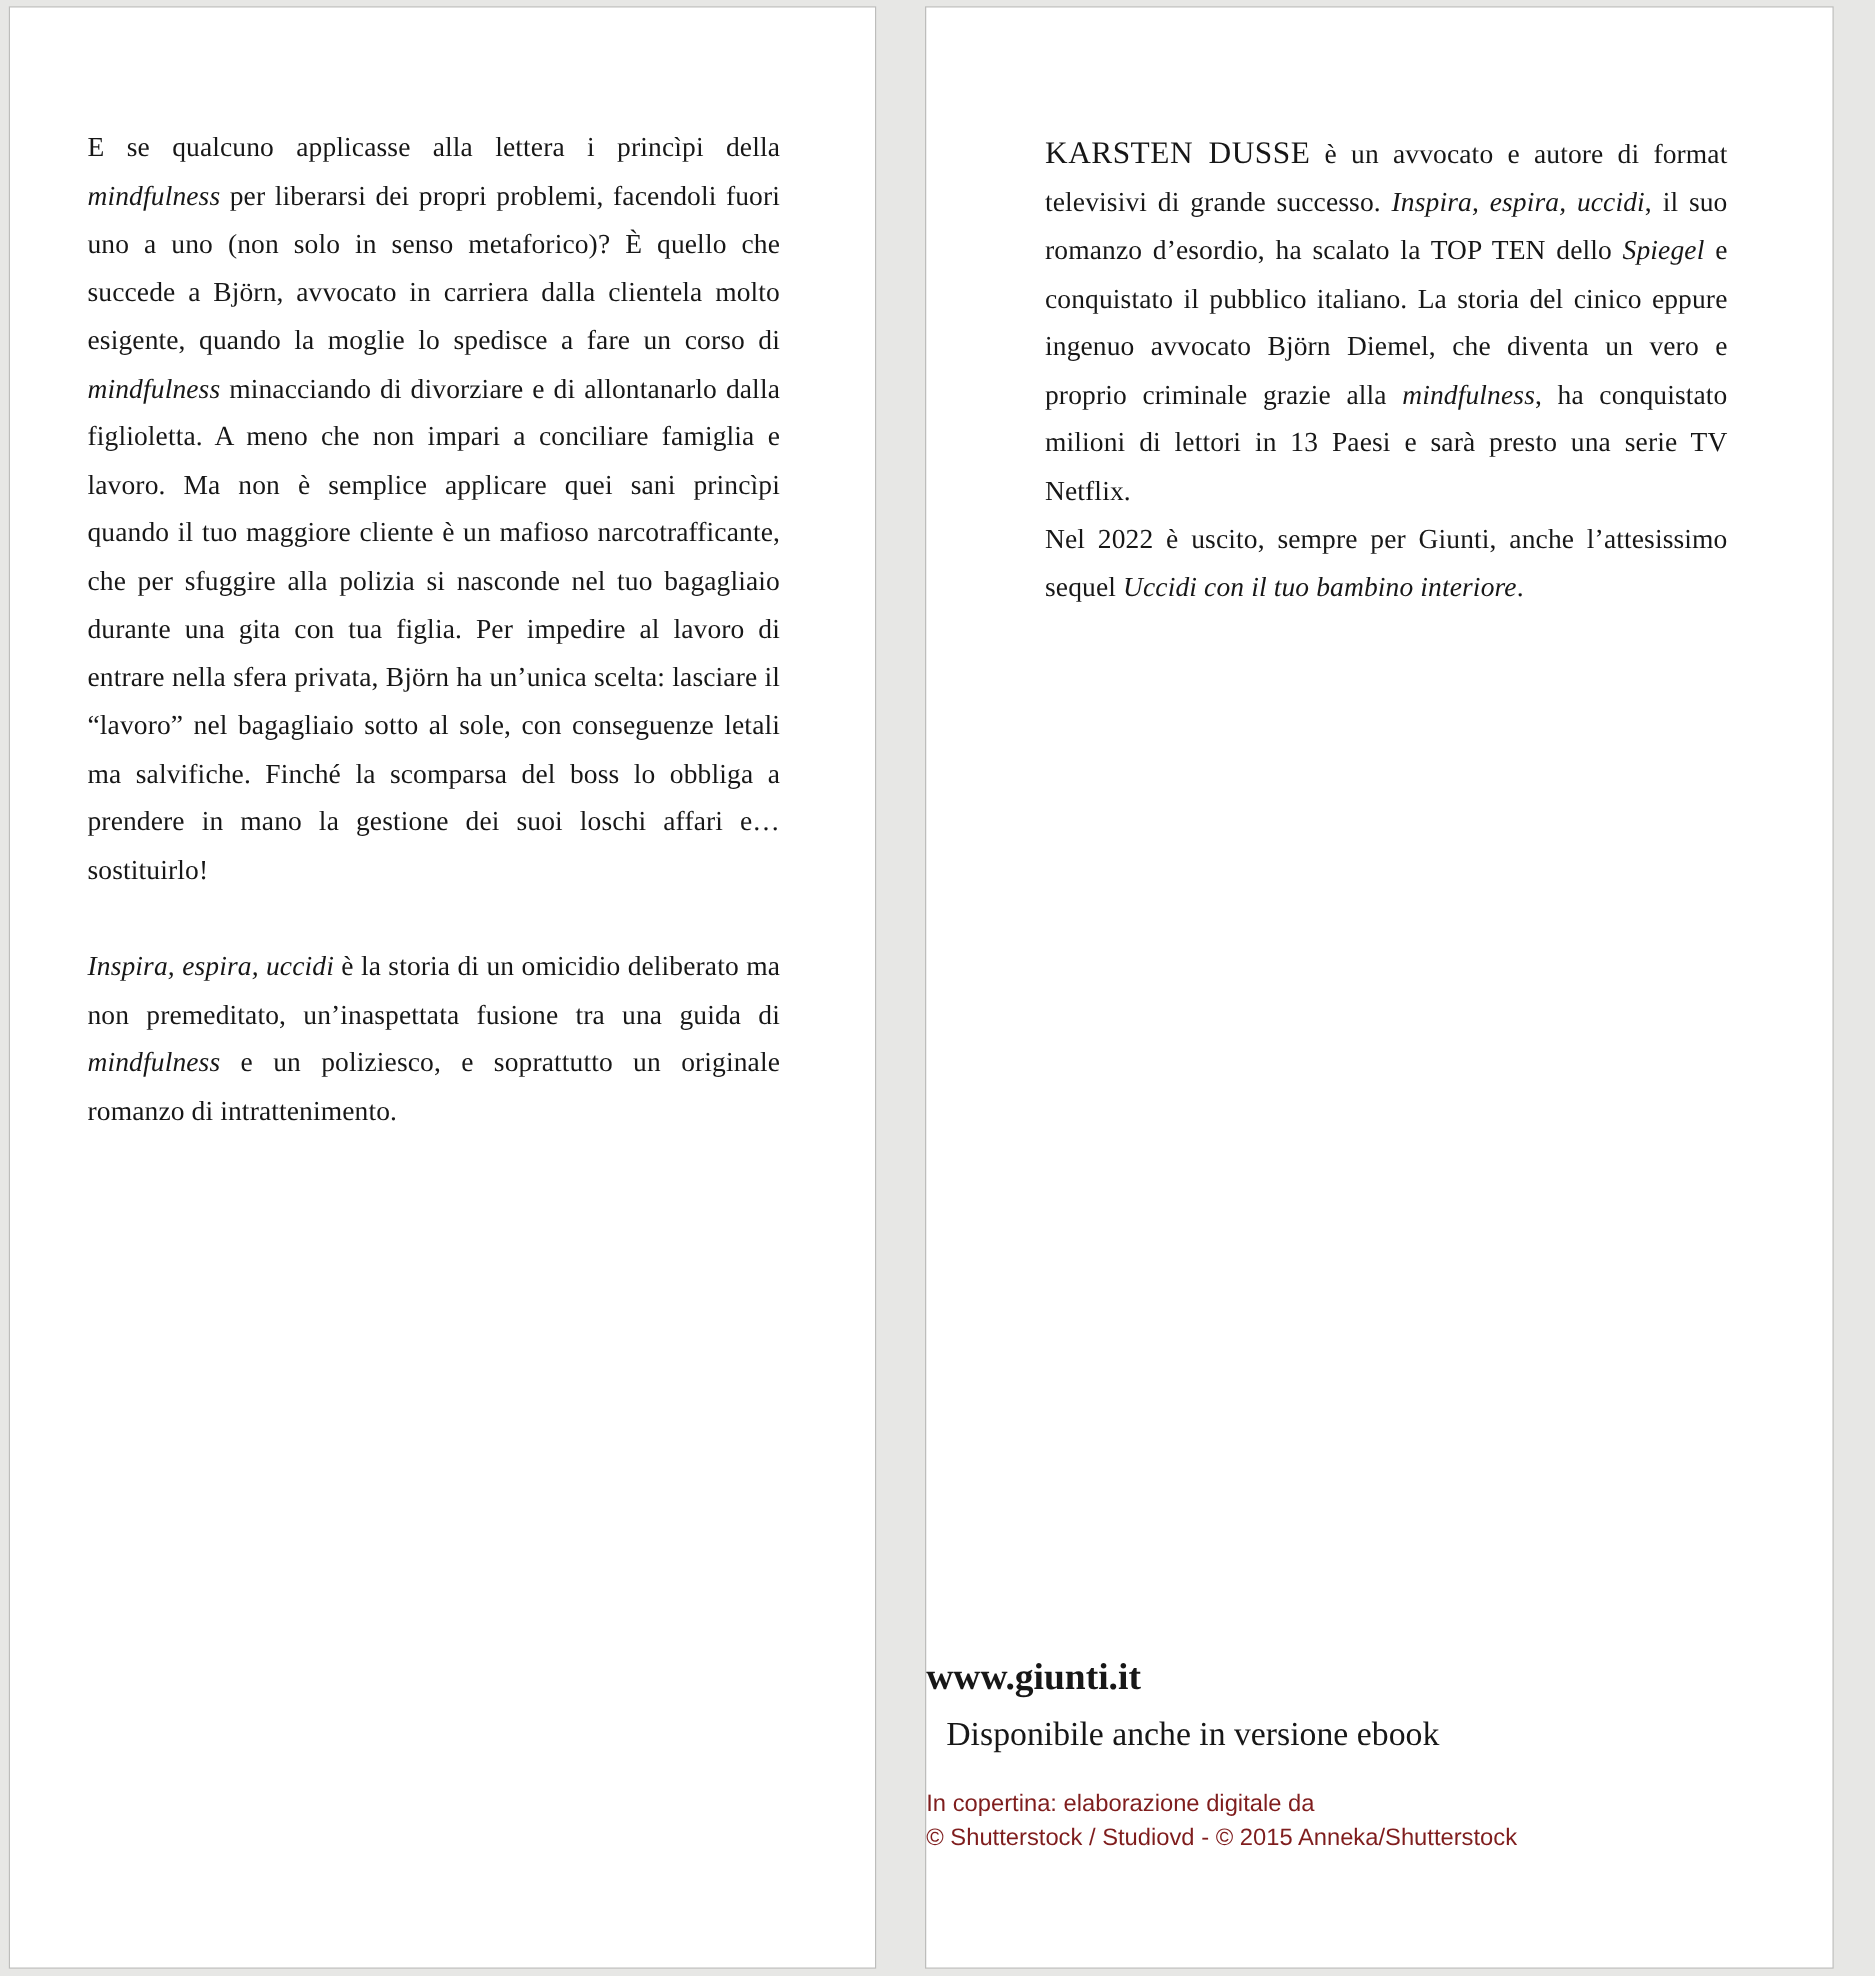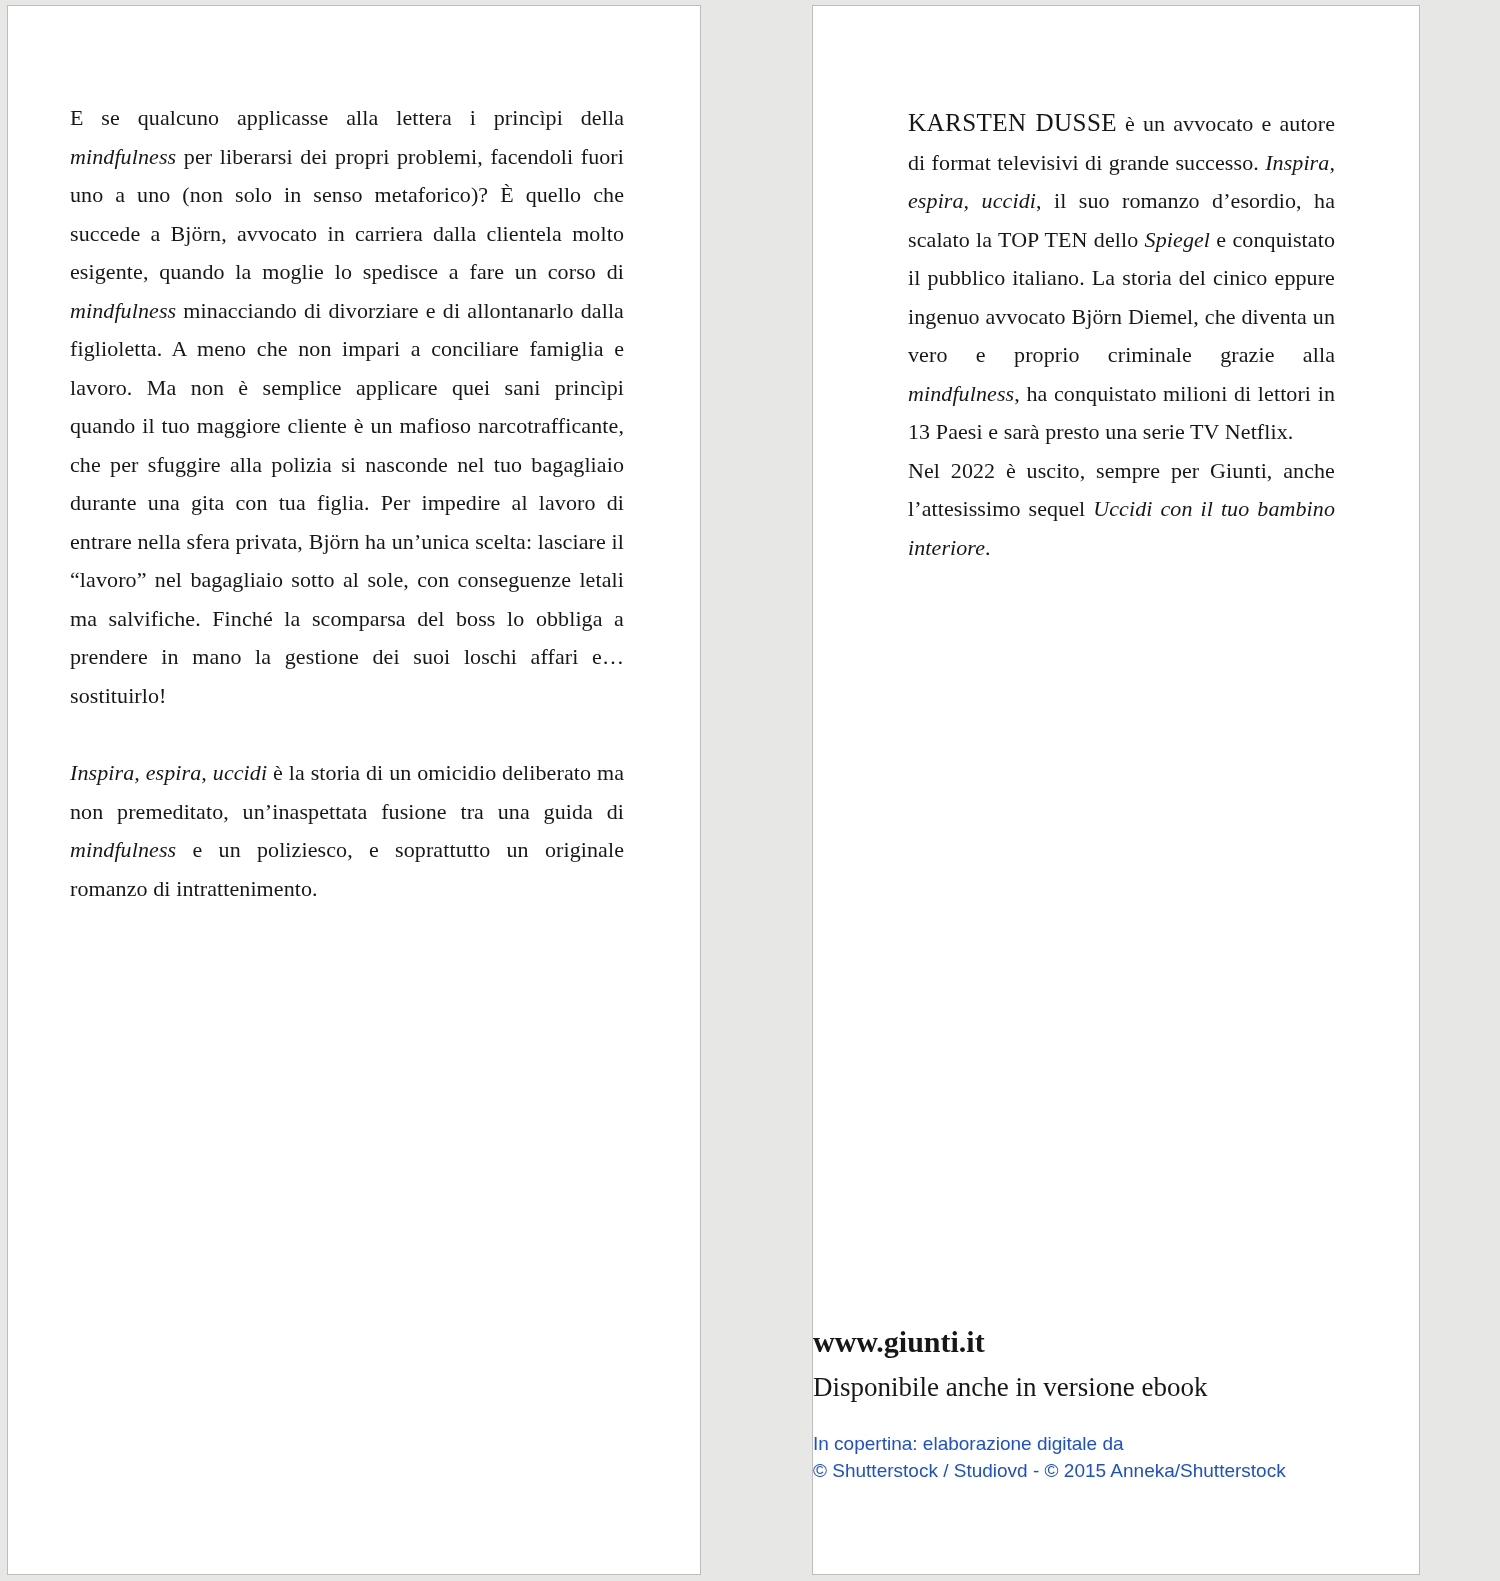--- a/index.html
+++ b/index.html
@@ -20,22 +20,22 @@
     height: 1570px;
     background: #ffffff;
     border: 1px solid #bdbdbb;
     box-sizing: border-box;
   }
   .flap-left {
     left: 7px;
     width: 694px;
   }
   .flap-right {
-    left: 812px;
-    width: 608px;
+    left: 740px;
+    width: 727px;
   }
   .text-block {
     position: absolute;
     text-align: justify;
     font-size: 22px;
     line-height: 38.5px;
     letter-spacing: 0.1px;
   }
   .flap-left .text-block {
     left: 62px;
@@ -69,27 +69,28 @@
   .website {
     font-weight: bold;
     font-size: 30px;
     line-height: 36px;
     margin: 0;
   }
   .ebook-note {
     font-size: 27px;
     line-height: 34px;
     margin: 10px 0 0 0;
+    padding-left: 16px;
   }
   .credits {
     font-family: "Liberation Sans", sans-serif;
     font-size: 19px;
     line-height: 27px;
     margin: 26px 0 0 0;
-    color: #1d4ed8;
+    color: #7f1d1d;
   }
 </style>
 </head>
 <body>
 
 <div class="flap flap-left">
   <div class="text-block">
     <p class="para"><span>E se qualcuno applicasse alla lettera i princìpi della </span><em>mindfulness</em><span> per liberarsi dei propri problemi, facendoli fuori uno a uno (non solo in senso metaforico)? È quello che succede a Björn, avvocato in carriera dalla clientela molto esigente, quando la moglie lo spedisce a fare un corso di </span><em>mindfulness</em><span> minacciando di divorziare e di allontanarlo dalla figlioletta. A meno che non impari a conciliare famiglia e lavoro. Ma non è semplice applicare quei sani princìpi quando il tuo maggiore cliente è un mafioso narcotrafficante, che per sfuggire alla polizia si nasconde nel tuo bagagliaio durante una gita con tua figlia. Per impedire al lavoro di entrare nella sfera privata, Björn ha un’unica scelta: lasciare il “lavoro” nel bagagliaio sotto al sole, con conseguenze letali ma salvifiche. Finché la scomparsa del boss lo obbliga a prendere in mano la gestione dei suoi loschi affari e… sostituirlo!</span></p>
     <p class="para spaced"><em>Inspira, espira, uccidi</em><span> è la storia di un omicidio deliberato ma non premeditato, un’inaspettata fusione tra una guida di </span><em>mindfulness</em><span> e un poliziesco, e soprattutto un originale romanzo di intrattenimento.</span></p>
   </div>

